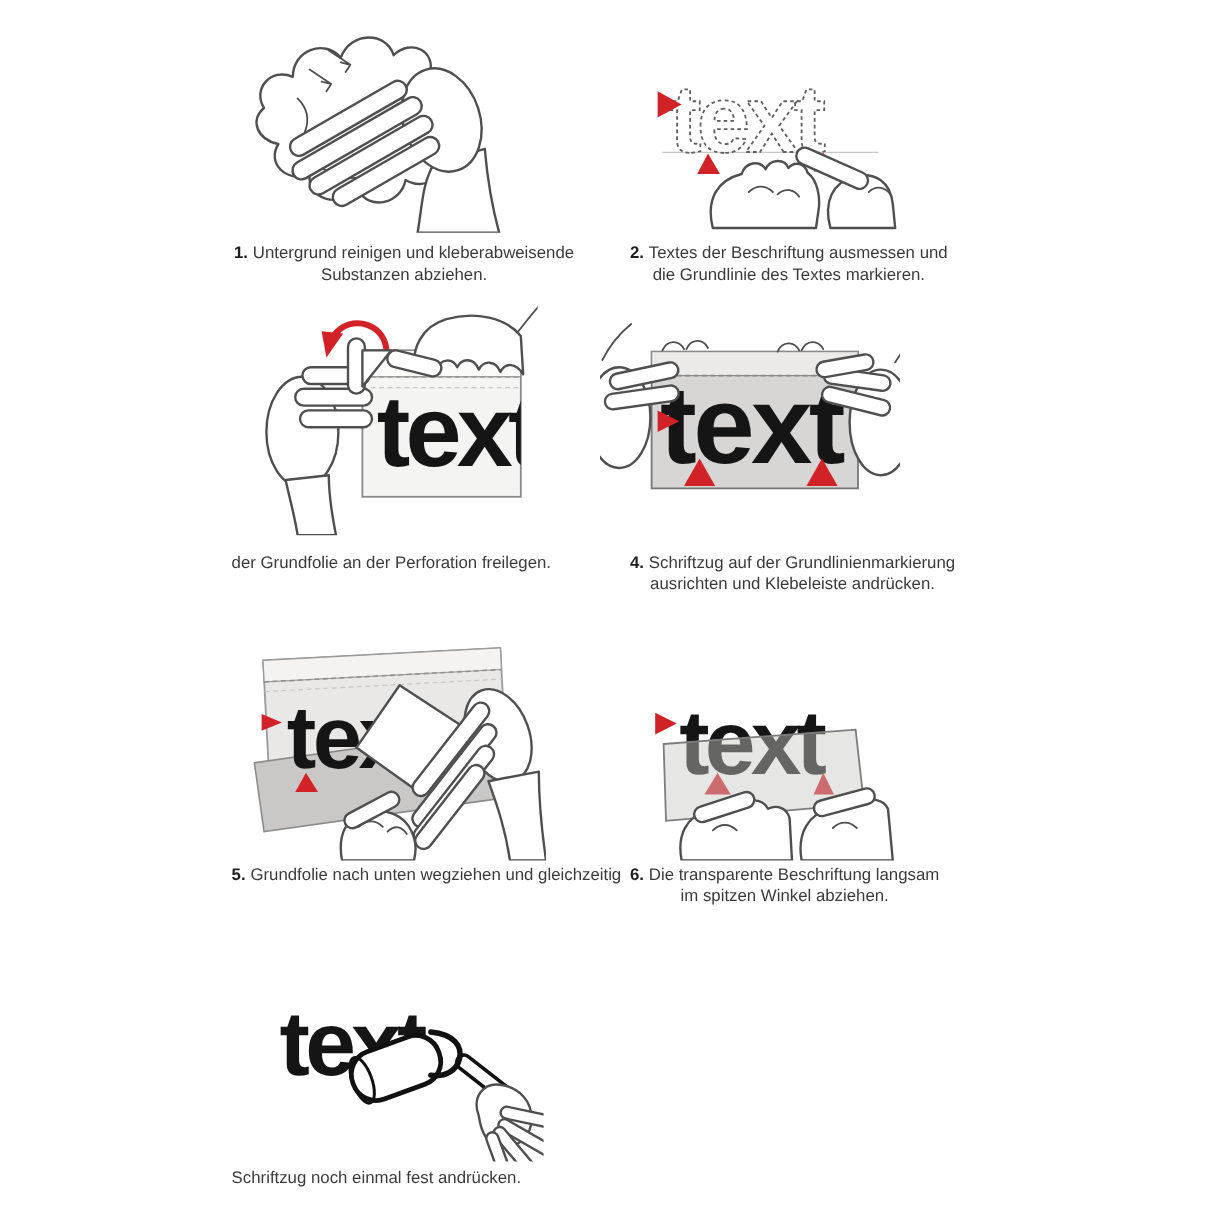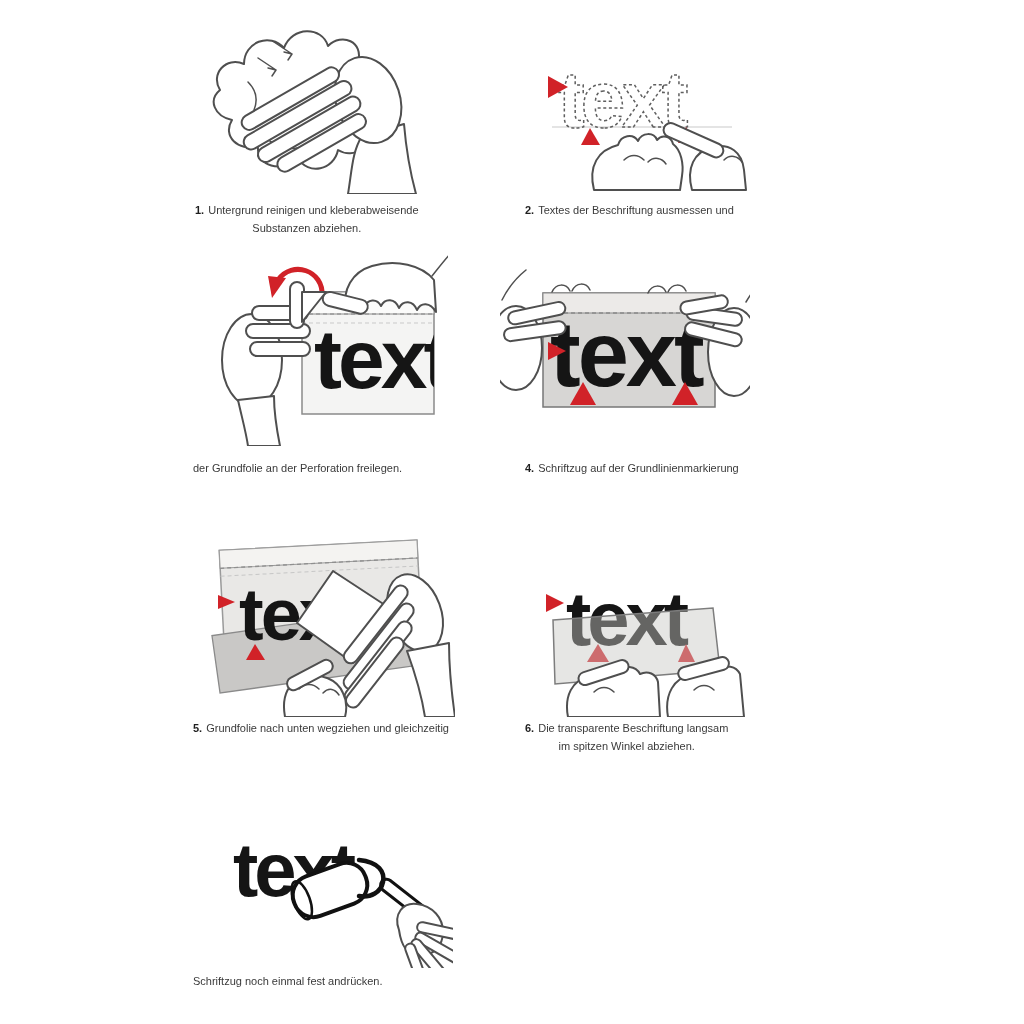--- a/index.html
+++ b/index.html
@@ -1,19 +1,19 @@
 <!DOCTYPE html>
 <html><head>
 <meta charset="utf-8">
 <style>
   html,body{margin:0;padding:0;background:#fff;}
   .page{position:relative;width:1024px;height:1024px;background:#ffffff;
         font-family:"Liberation Sans",sans-serif;overflow:hidden;text-align:center;}
   .fig{position:absolute;}
-  .caption{position:absolute;font-size:11px;line-height:17.5px;color:#3a3a3a;white-space:nowrap;}
+  .caption{position:absolute;font-size:14px;line-height:17.5px;color:#3a3a3a;white-space:nowrap;}
   .caption b{font-weight:bold;color:#1f1f1f;margin-right:4px;}
   .decal{font-family:"Liberation Sans",sans-serif;font-weight:bold;}
   .hand{fill:#ffffff;stroke:#4f4f4f;stroke-width:2;stroke-linejoin:round;stroke-linecap:round;}
   .hline{fill:none;stroke:#4f4f4f;stroke-width:1.5;stroke-linecap:round;}
   .tri{fill:#d12228;}
   .ink{fill:#151515;}
 </style>
 </head>
 <body>
 
@@ -182,26 +182,28 @@
       <rect class="hand" x="192" y="132" width="44" height="10" rx="5" transform="rotate(70 196 138)"></rect>
     </g>
   </svg>
 
   <div class="caption" style="left:195px;top:202px">
     <div><b>1.</b><span>Untergrund reinigen und kleberabweisende</span></div>
     <div>Substanzen abziehen.</div>
   </div>
   <div class="caption" style="left:525px;top:202px">
     <div><b>2.</b><span>Textes der Beschriftung ausmessen und</span></div>
+    <div>die Grundlinie des Textes markieren.</div>
   </div>
   <div class="caption" style="left:193px;top:460px">
     <div>der Grundfolie an der Perforation freilegen.</div>
   </div>
   <div class="caption" style="left:525px;top:460px">
     <div><b>4.</b><span>Schriftzug auf der Grundlinienmarkierung</span></div>
+    <div>ausrichten und Klebeleiste andrücken.</div>
   </div>
   <div class="caption" style="left:193px;top:720px">
     <div><b>5.</b><span>Grundfolie nach unten wegziehen und gleichzeitig</span></div>
   </div>
   <div class="caption" style="left:525px;top:720px">
     <div><b>6.</b><span>Die transparente Beschriftung langsam</span></div>
     <div>im spitzen Winkel abziehen.</div>
   </div>
   <div class="caption" style="left:193px;top:973px">
     <div>Schriftzug noch einmal fest andrücken.</div>

